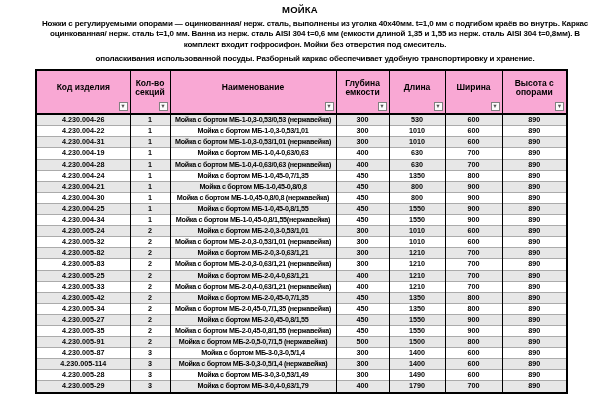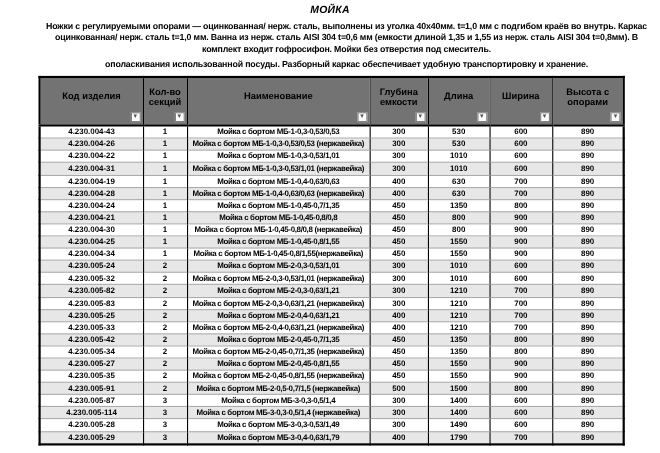--- a/index.html
+++ b/index.html
@@ -4,21 +4,21 @@
 <style>
   html,body { margin:0; padding:0; }
   body {
     width:600px; height:412px; background:#ffffff; color:#000;
     font-family:"Liberation Sans", sans-serif; overflow:hidden;
   }
   .page { width:600px; height:412px; position:relative; }
 
   .doc-title {
     text-align:center; font-weight:bold; font-size:9.5px;
-    padding-top:4px; letter-spacing:0.2px;font-style:italic;
+    padding-top:4px; letter-spacing:0.2px;
   }
   .desc { text-align:center; font-weight:bold;margin-left:30px; }
   .desc-line {
     font-size:8px; line-height:10.3px; letter-spacing:-0.15px;
     white-space:nowrap; text-align:center;
   }
   .desc-p1 { margin-top:4px; }
   .desc-p2 { margin-top:4px; }
 
   table.products {
@@ -31,21 +31,21 @@
   col.c-name   { width:166px; }
   col.c-depth  { width:53px; }
   col.c-len    { width:56px; }
   col.c-wid    { width:57px; }
   col.c-high   { width:65px; }
 
   thead th {
     position:relative; height:34px; vertical-align:middle;
     font-size:8.5px; font-weight:bold; text-align:center;
     border:1px solid #000; border-bottom:2px solid #000;
-    padding:0 2px 8px 2px; line-height:9.5px; background:#737373;
+    padding:0 2px 8px 2px; line-height:9.5px; background:#f9a8d4;
   }
   .filter-btn {
     position:absolute; right:2px; bottom:2px;
     width:9px; height:9px; box-sizing:border-box;
     border:1px solid #808080; background:#fbfbfb;
     font-size:5.5px; line-height:7px; text-align:center; color:#555;
     cursor:pointer;
   }
 
   tbody td {
@@ -93,29 +93,20 @@
           <th><span>Код изделия</span><span class="filter-btn">▼</span></th>
           <th><span>Кол-во секций</span><span class="filter-btn">▼</span></th>
           <th><span>Наименование</span><span class="filter-btn">▼</span></th>
           <th><span>Глубина емкости</span><span class="filter-btn">▼</span></th>
           <th><span>Длина</span><span class="filter-btn">▼</span></th>
           <th><span>Ширина</span><span class="filter-btn">▼</span></th>
           <th><span>Высота с опорами</span><span class="filter-btn">▼</span></th>
         </tr>
     </thead>
     <tbody>
-        <tr>
-          <td class="cell-code">4.230.004-43</td>
-          <td class="cell-sections">1</td>
-          <td class="cell-name">Мойка с бортом МБ-1-0,3-0,53/0,53</td>
-          <td class="cell-depth">300</td>
-          <td class="cell-length">530</td>
-          <td class="cell-width">600</td>
-          <td class="cell-height">890</td>
-        </tr>
         <tr class="band">
           <td class="cell-code">4.230.004-26</td>
           <td class="cell-sections">1</td>
           <td class="cell-name">Мойка с бортом МБ-1-0,3-0,53/0,53 (нержавейка)</td>
           <td class="cell-depth">300</td>
           <td class="cell-length">530</td>
           <td class="cell-width">600</td>
           <td class="cell-height">890</td>
         </tr>
         <tr>

